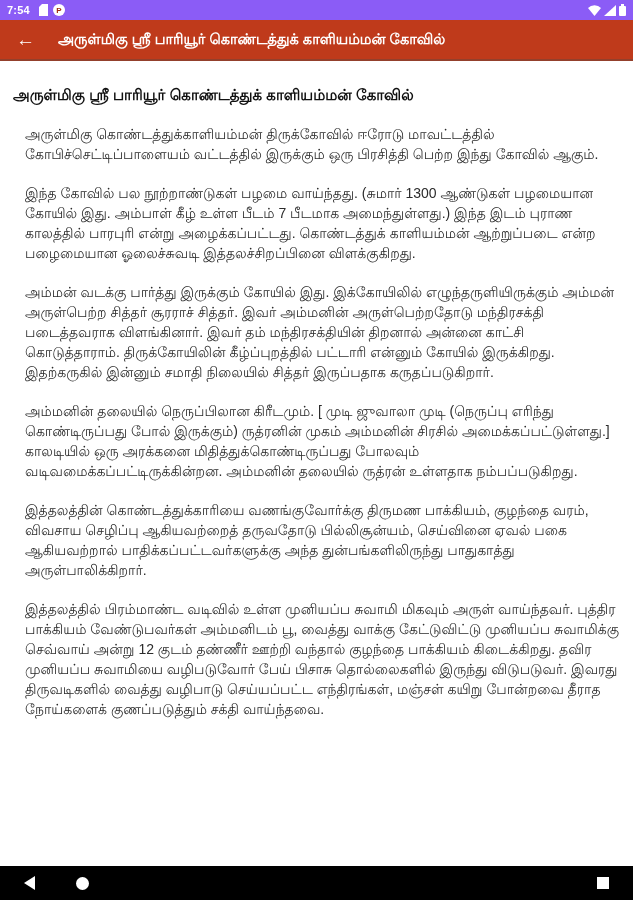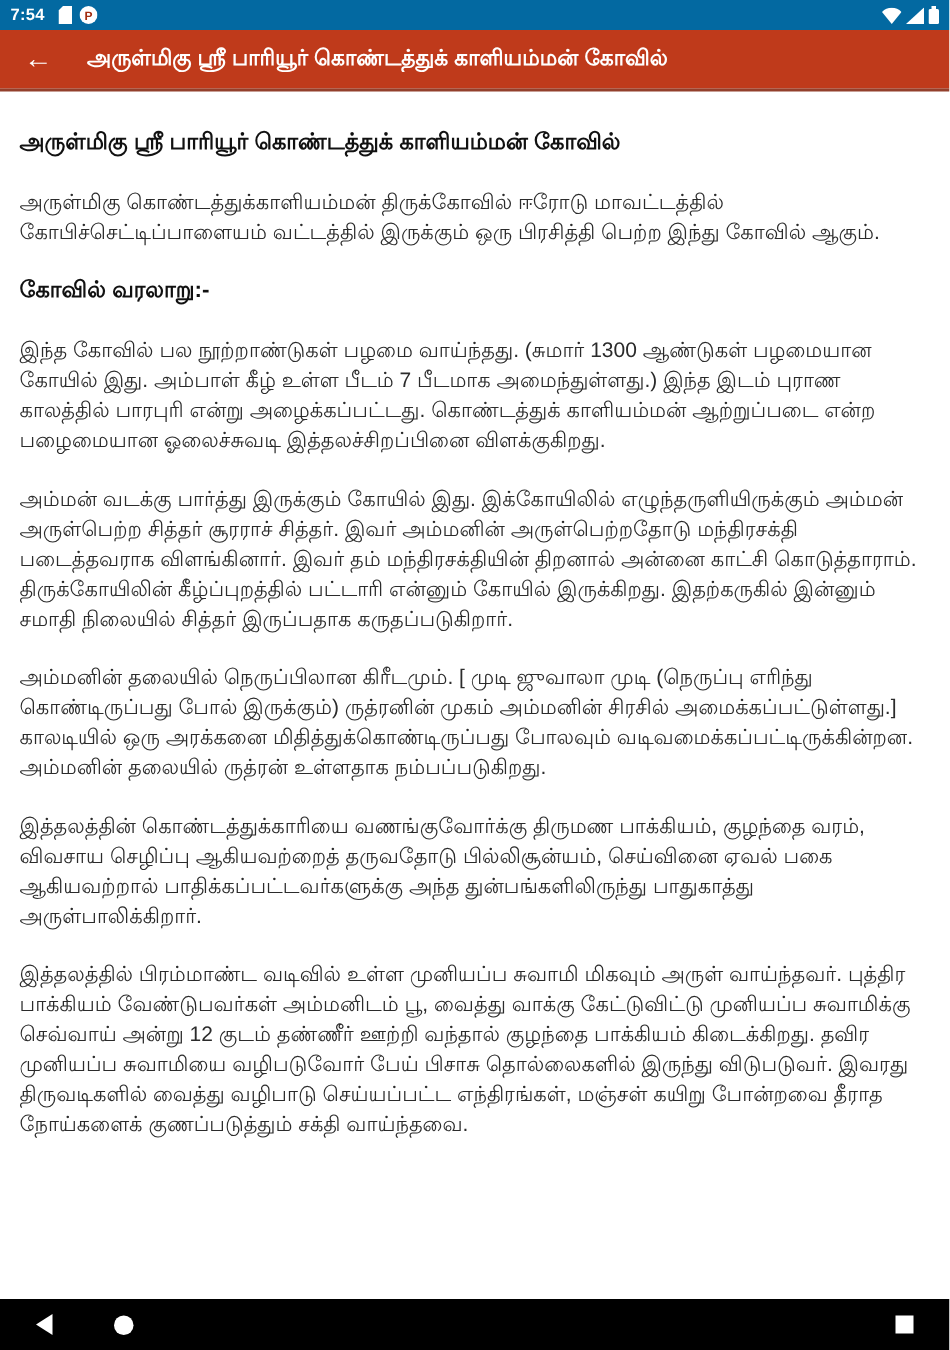--- a/index.html
+++ b/index.html
@@ -5,21 +5,21 @@
   * { margin:0; padding:0; box-sizing:border-box; }
   html,body { width:633px; height:900px; overflow:hidden; }
   body {
     font-family:"Liberation Sans", "DejaVu Sans", sans-serif;
     background:#ffffff;
     position:relative;
   }
 
   
   .status-bar {
-    height:20px; background:#0369a1;
+    height:20px; background:#8b5cf6;
     display:flex; align-items:center;
     padding:0 7px; color:#ffffff;
   }
   .status-time { font-size:11px; font-weight:bold; letter-spacing:0.2px; }
   .status-left-icons { display:flex; align-items:center; gap:5px; margin-left:9px; }
   .status-right-icons { display:flex; align-items:center; gap:3px; margin-left:auto; }
   .sicon { display:inline-flex; align-items:center; justify-content:center; }
 
   
   .app-bar {
@@ -45,20 +45,21 @@
     color:#222222;
   }
   .blk-h {
     font-size:15px; font-weight:bold; color:#111111;
     margin-top:19px; line-height:21px;
   }
   .blk-p {
     font-size:14px; color:#2b2b2b;
     margin-top:19px; line-height:20px;
     text-align:left;
+    margin-left:12px;
   }
 
   
   .nav-bar {
     position:absolute; left:0; bottom:0;
     width:633px; height:34px; background:#000000;
     display:flex; align-items:center;
     padding:0 24px;
   }
   .nav-btn { display:flex; align-items:center; justify-content:center; cursor:pointer; }
@@ -117,21 +118,20 @@
 
 <div class="app-bar">
   <span class="back-arrow">←</span>
   <span class="app-title">அருள்மிகு ஸ்ரீ பாரியூர்  கொண்டத்துக் காளியம்மன் கோவில்</span>
 </div>
 <div class="app-bar-shadow"></div>
 
 <div class="content">
   <div class="blk-h">அருள்மிகு ஸ்ரீ பாரியூர்  கொண்டத்துக் காளியம்மன் கோவில்</div>
   <div class="blk-p">அருள்மிகு கொண்டத்துக்காளியம்மன் திருக்கோவில் ஈரோடு மாவட்டத்தில் கோபிச்செட்டிப்பாளையம் வட்டத்தில் இருக்கும் ஒரு பிரசித்தி பெற்ற இந்து கோவில் ஆகும்.</div>
-  <div class="blk-h">கோவில் வரலாறு:-</div>
   <div class="blk-p">இந்த கோவில் பல நூற்றாண்டுகள் பழமை வாய்ந்தது. (சுமார் 1300 ஆண்டுகள் பழமையான கோயில் இது. அம்பாள் கீழ் உள்ள பீடம் 7 பீடமாக அமைந்துள்ளது.) இந்த இடம் புராண காலத்தில் பாரபுரி என்று அழைக்கப்பட்டது. கொண்டத்துக் காளியம்மன் ஆற்றுப்படை என்ற பழைமையான ஓலைச்சுவடி இத்தலச்சிறப்பினை விளக்குகிறது.</div>
   <div class="blk-p">அம்மன் வடக்கு பார்த்து இருக்கும் கோயில் இது. இக்கோயிலில் எழுந்தருளியிருக்கும் அம்மன் அருள்பெற்ற சித்தர் சூரராச் சித்தர். இவர் அம்மனின் அருள்பெற்றதோடு மந்திரசக்தி படைத்தவராக விளங்கினார். இவர் தம் மந்திரசக்தியின் திறனால் அன்னை காட்சி கொடுத்தாராம். திருக்கோயிலின் கீழ்ப்புறத்தில் பட்டாரி என்னும் கோயில் இருக்கிறது. இதற்கருகில் இன்னும் சமாதி நிலையில் சித்தர் இருப்பதாக கருதப்படுகிறார்.</div>
   <div class="blk-p">அம்மனின் தலையில் நெருப்பிலான கிரீடமும். [ முடி ஜுவாலா முடி (நெருப்பு எரிந்து கொண்டிருப்பது போல் இருக்கும்) ருத்ரனின் முகம் அம்மனின் சிரசில் அமைக்கப்பட்டுள்ளது.] காலடியில் ஒரு அரக்கனை மிதித்துக்கொண்டிருப்பது போலவும் வடிவமைக்கப்பட்டிருக்கின்றன. அம்மனின் தலையில் ருத்ரன் உள்ளதாக நம்பப்படுகிறது.</div>
   <div class="blk-p">இத்தலத்தின் கொண்டத்துக்காரியை வணங்குவோர்க்கு திருமண பாக்கியம், குழந்தை வரம், விவசாய செழிப்பு ஆகியவற்றைத் தருவதோடு பில்லிசூன்யம், செய்வினை ஏவல் பகை ஆகியவற்றால் பாதிக்கப்பட்டவர்களுக்கு அந்த துன்பங்களிலிருந்து பாதுகாத்து அருள்பாலிக்கிறார்.</div>
   <div class="blk-p">இத்தலத்தில் பிரம்மாண்ட வடிவில் உள்ள முனியப்ப சுவாமி மிகவும் அருள் வாய்ந்தவர். புத்திர பாக்கியம் வேண்டுபவர்கள் அம்மனிடம் பூ, வைத்து வாக்கு கேட்டுவிட்டு முனியப்ப சுவாமிக்கு செவ்வாய் அன்று 12 குடம் தண்ணீர் ஊற்றி வந்தால் குழந்தை பாக்கியம் கிடைக்கிறது. தவிர முனியப்ப சுவாமியை வழிபடுவோர் பேய் பிசாசு தொல்லைகளில் இருந்து விடுபடுவர். இவரது திருவடிகளில் வைத்து வழிபாடு செய்யப்பட்ட எந்திரங்கள், மஞ்சள் கயிறு போன்றவை தீராத நோய்களைக் குணப்படுத்தும் சக்தி வாய்ந்தவை.</div>
 </div>
 
 <div class="nav-bar">
   <span class="nav-btn">
       <span class="nav-back-triangle"></span>

